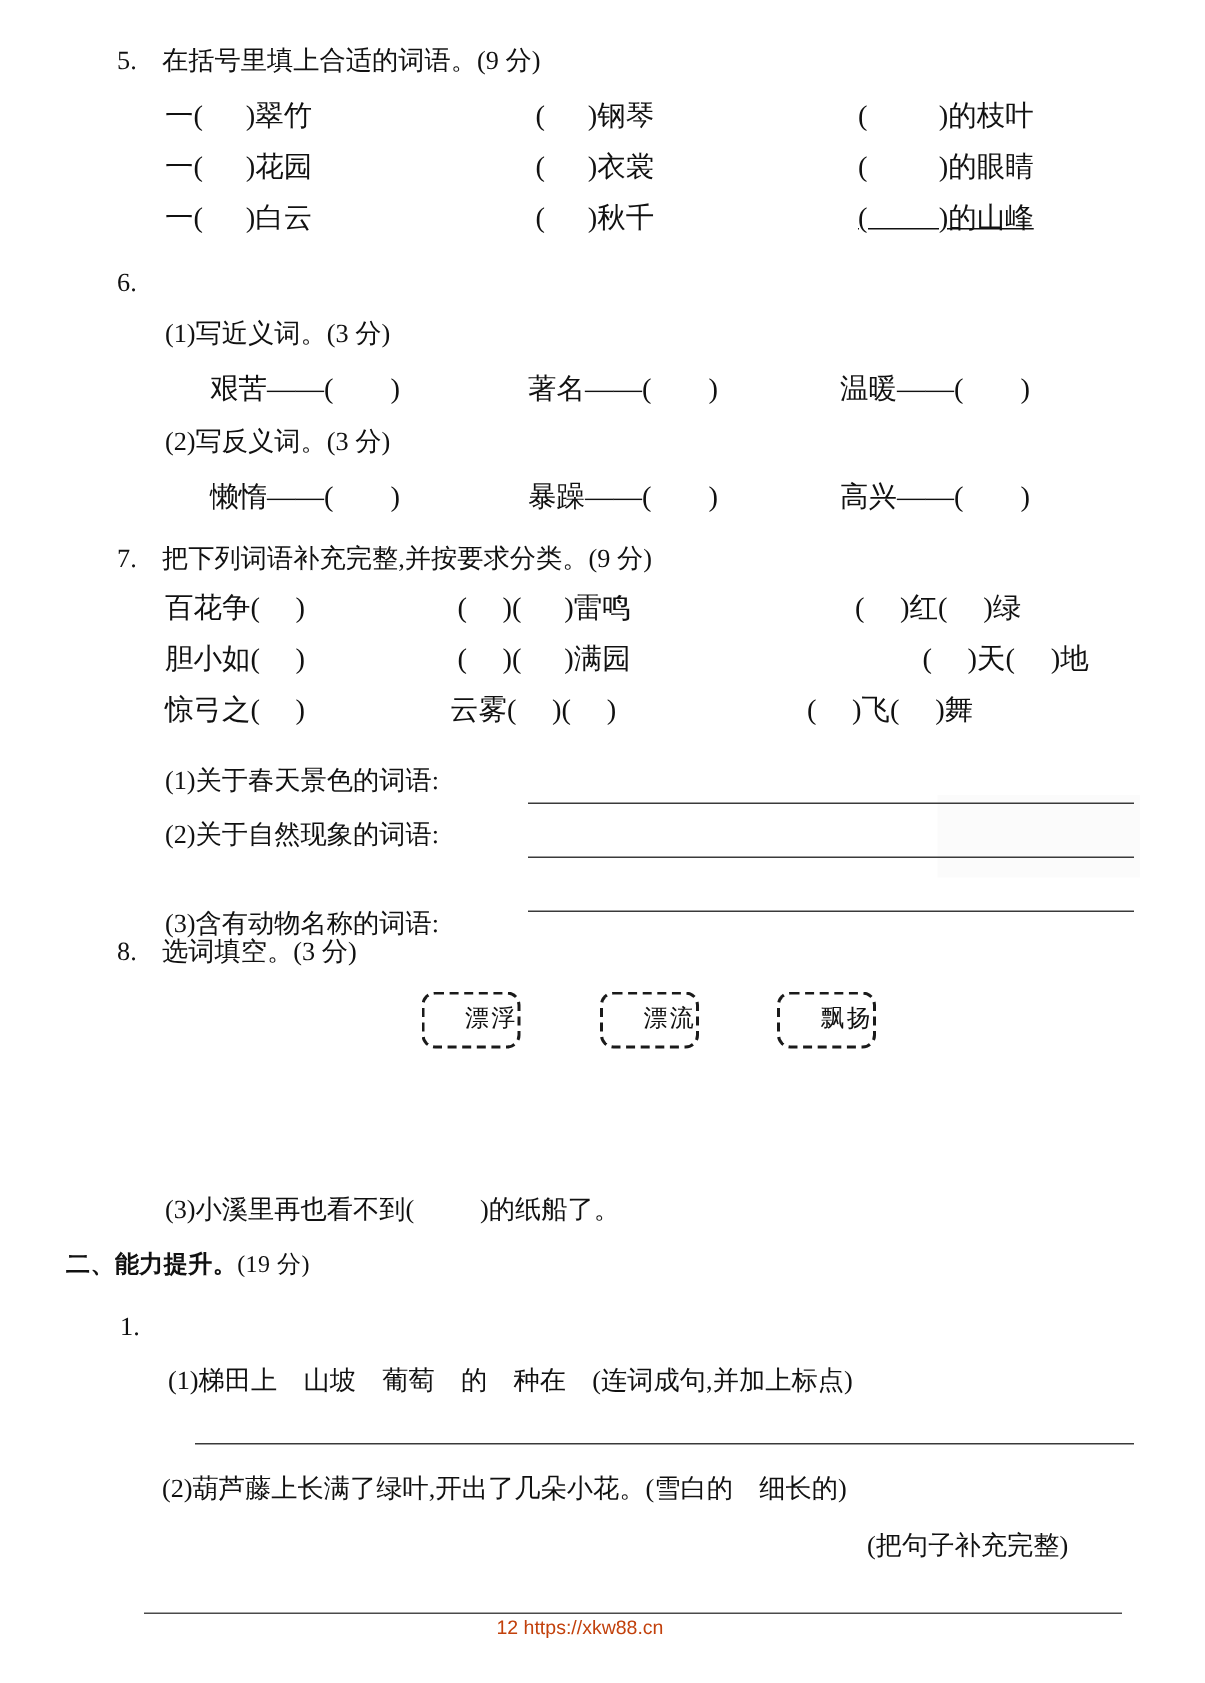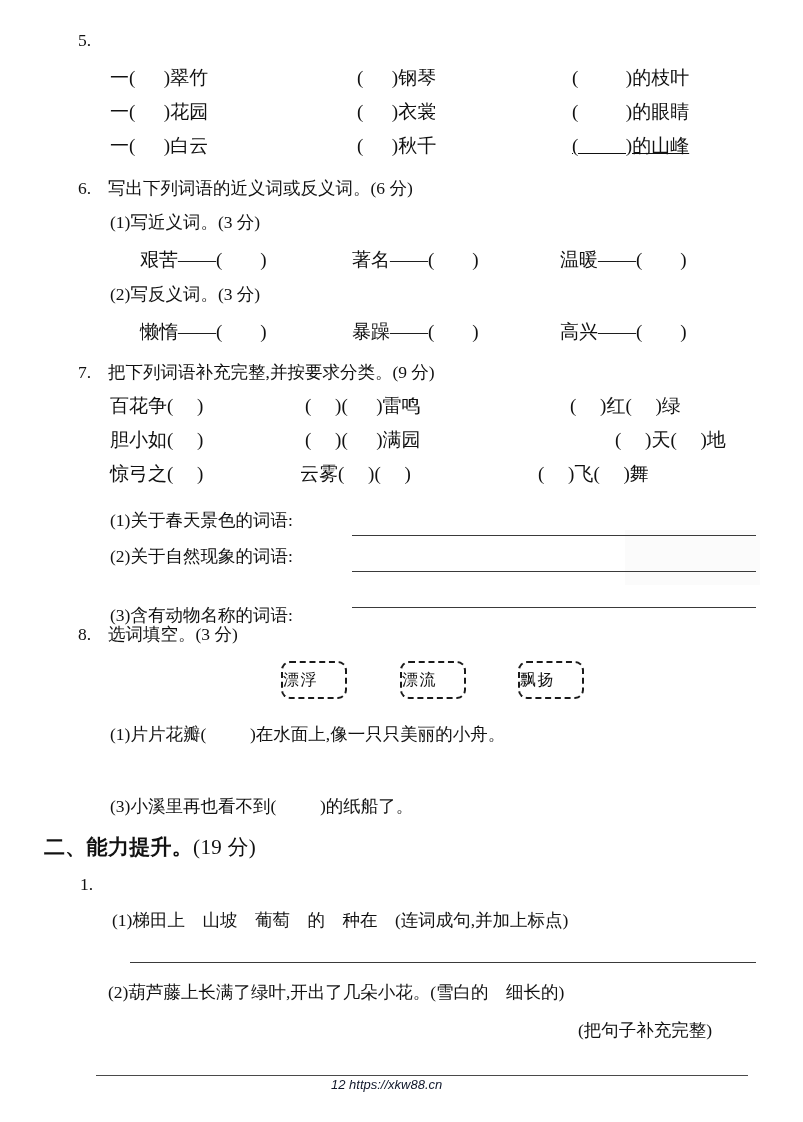--- a/index.html
+++ b/index.html
@@ -47,21 +47,21 @@
     font-size: 19px;
     line-height: 1;
   }
 
   
   .section-head {
     position: absolute;
     white-space: pre;
     font-family: "Liberation Sans", "DejaVu Sans", sans-serif;
     font-weight: bold;
-    font-size: 21px;
+    font-size: 16px;
     line-height: 1;
     letter-spacing: 0.3px;
   }
   .section-head .pts {
     font-family: "Liberation Serif", "DejaVu Serif", serif;
     font-weight: normal;
   }
 
   
   .rule {
@@ -71,21 +71,21 @@
   }
 
   
   .wordbox {
     position: absolute;
     box-sizing: border-box;
     border: 2px dashed #1a1a1a;
     border-radius: 9px;
     display: flex;
     align-items: center;
-    justify-content: flex-start;
+    justify-content: flex-end;
     font-size: 16px;
     letter-spacing: 1.5px;
     font-family: "Liberation Serif", "DejaVu Serif", serif;
   }
   .wordbox .wb-label { line-height: 1; }
   
   .wordbox::before,
   .wordbox::after {
     content: "";
     position: absolute;
@@ -102,55 +102,54 @@
   .footer-rule {
     position: absolute;
     height: 0;
     border-top: 1.1px solid #4a4a4a;
   }
   .footer-text {
     position: absolute;
     white-space: pre;
     font-family: "Liberation Sans", "DejaVu Sans", sans-serif;
     font-size: 13px;
-    color: #0f172a;
-    line-height: 1;
-    font-style: italic;
+    color: #c2410c;
+    line-height: 1;
   }
 
   
   .scan-artifact {
     position: absolute;
     background: #fbfbfb;
     pointer-events: none;
   }
 </style>
 </head>
 <body>
 
 <div class="page">
 
   <div class="scan-artifact" style="left:625px; top:530px; width:135px; height:55px;"></div>
 
   <div class="qnum" style="left:78px; top:32px;">5.</div>
+  <div class="stem" style="left:108px; top:32px;">在括号里填上合适的词语。(9 分)</div>
 
   <div class="cell" style="left:110px; top:68px;">一(      )翠竹</div>
   <div class="cell" style="left:357px; top:68px;">(      )钢琴</div>
   <div class="cell" style="left:572px; top:68px;">(          )的枝叶</div>
 
   <div class="cell" style="left:110px; top:102px;">一(      )花园</div>
   <div class="cell" style="left:357px; top:102px;">(      )衣裳</div>
   <div class="cell" style="left:572px; top:102px;">(          )的眼睛</div>
 
   <div class="cell" style="left:110px; top:136px;">一(      )白云</div>
   <div class="cell" style="left:357px; top:136px;">(      )秋千</div>
   <div class="cell" style="left:572px; top:136px;text-decoration:underline;">(          )的山峰</div>
 
   <div class="qnum" style="left:78px; top:180px;">6.</div>
-  <div class="stem" style="left:108px; top:180px;">写出下列词语的近义词或反义词。(6 分)</div>
 
   <div class="sub" style="left:110px; top:214px;">(1)写近义词。(3 分)</div>
 
   <div class="cell" style="left:140px; top:250px;">艰苦——(        )</div>
   <div class="cell" style="left:352px; top:250px;">著名——(        )</div>
   <div class="cell" style="left:560px; top:250px;">温暖——(        )</div>
 
   <div class="sub" style="left:110px; top:286px;">(2)写反义词。(3 分)</div>
 
   <div class="cell" style="left:140px; top:322px;">懒惰——(        )</div>
@@ -187,21 +186,20 @@
   <div class="wordbox" style="left:281px; top:661px; width:66px; height:38px;">
     <span class="wb-label">漂浮</span>
   </div>
   <div class="wordbox" style="left:400px; top:661px; width:66px; height:38px;">
     <span class="wb-label">漂流</span>
   </div>
   <div class="wordbox" style="left:518px; top:661px; width:66px; height:38px;">
     <span class="wb-label">飘扬</span>
   </div>
 
-  <div class="sub" style="left:110px; top:726px;">(1)片片花瓣(          )在水面上,像一只只美丽的小舟。</div>
   <div class="sub" style="left:110px; top:798px;">(3)小溪里再也看不到(          )的纸船了。</div>
 
   <div class="section-head" style="left:44px; top:836px;"><span>二、能力提升。</span><span class="pts">(19 分)</span></div>
 
   <div class="qnum" style="left:80px; top:876px;">1.</div>
 
   <div class="sub" style="left:112px; top:912px;">(1)梯田上　山坡　葡萄　的　种在　(连词成句,并加上标点)</div>
 
   <div class="rule" style="left:130px; top:962px; width:626px;"></div>
 

